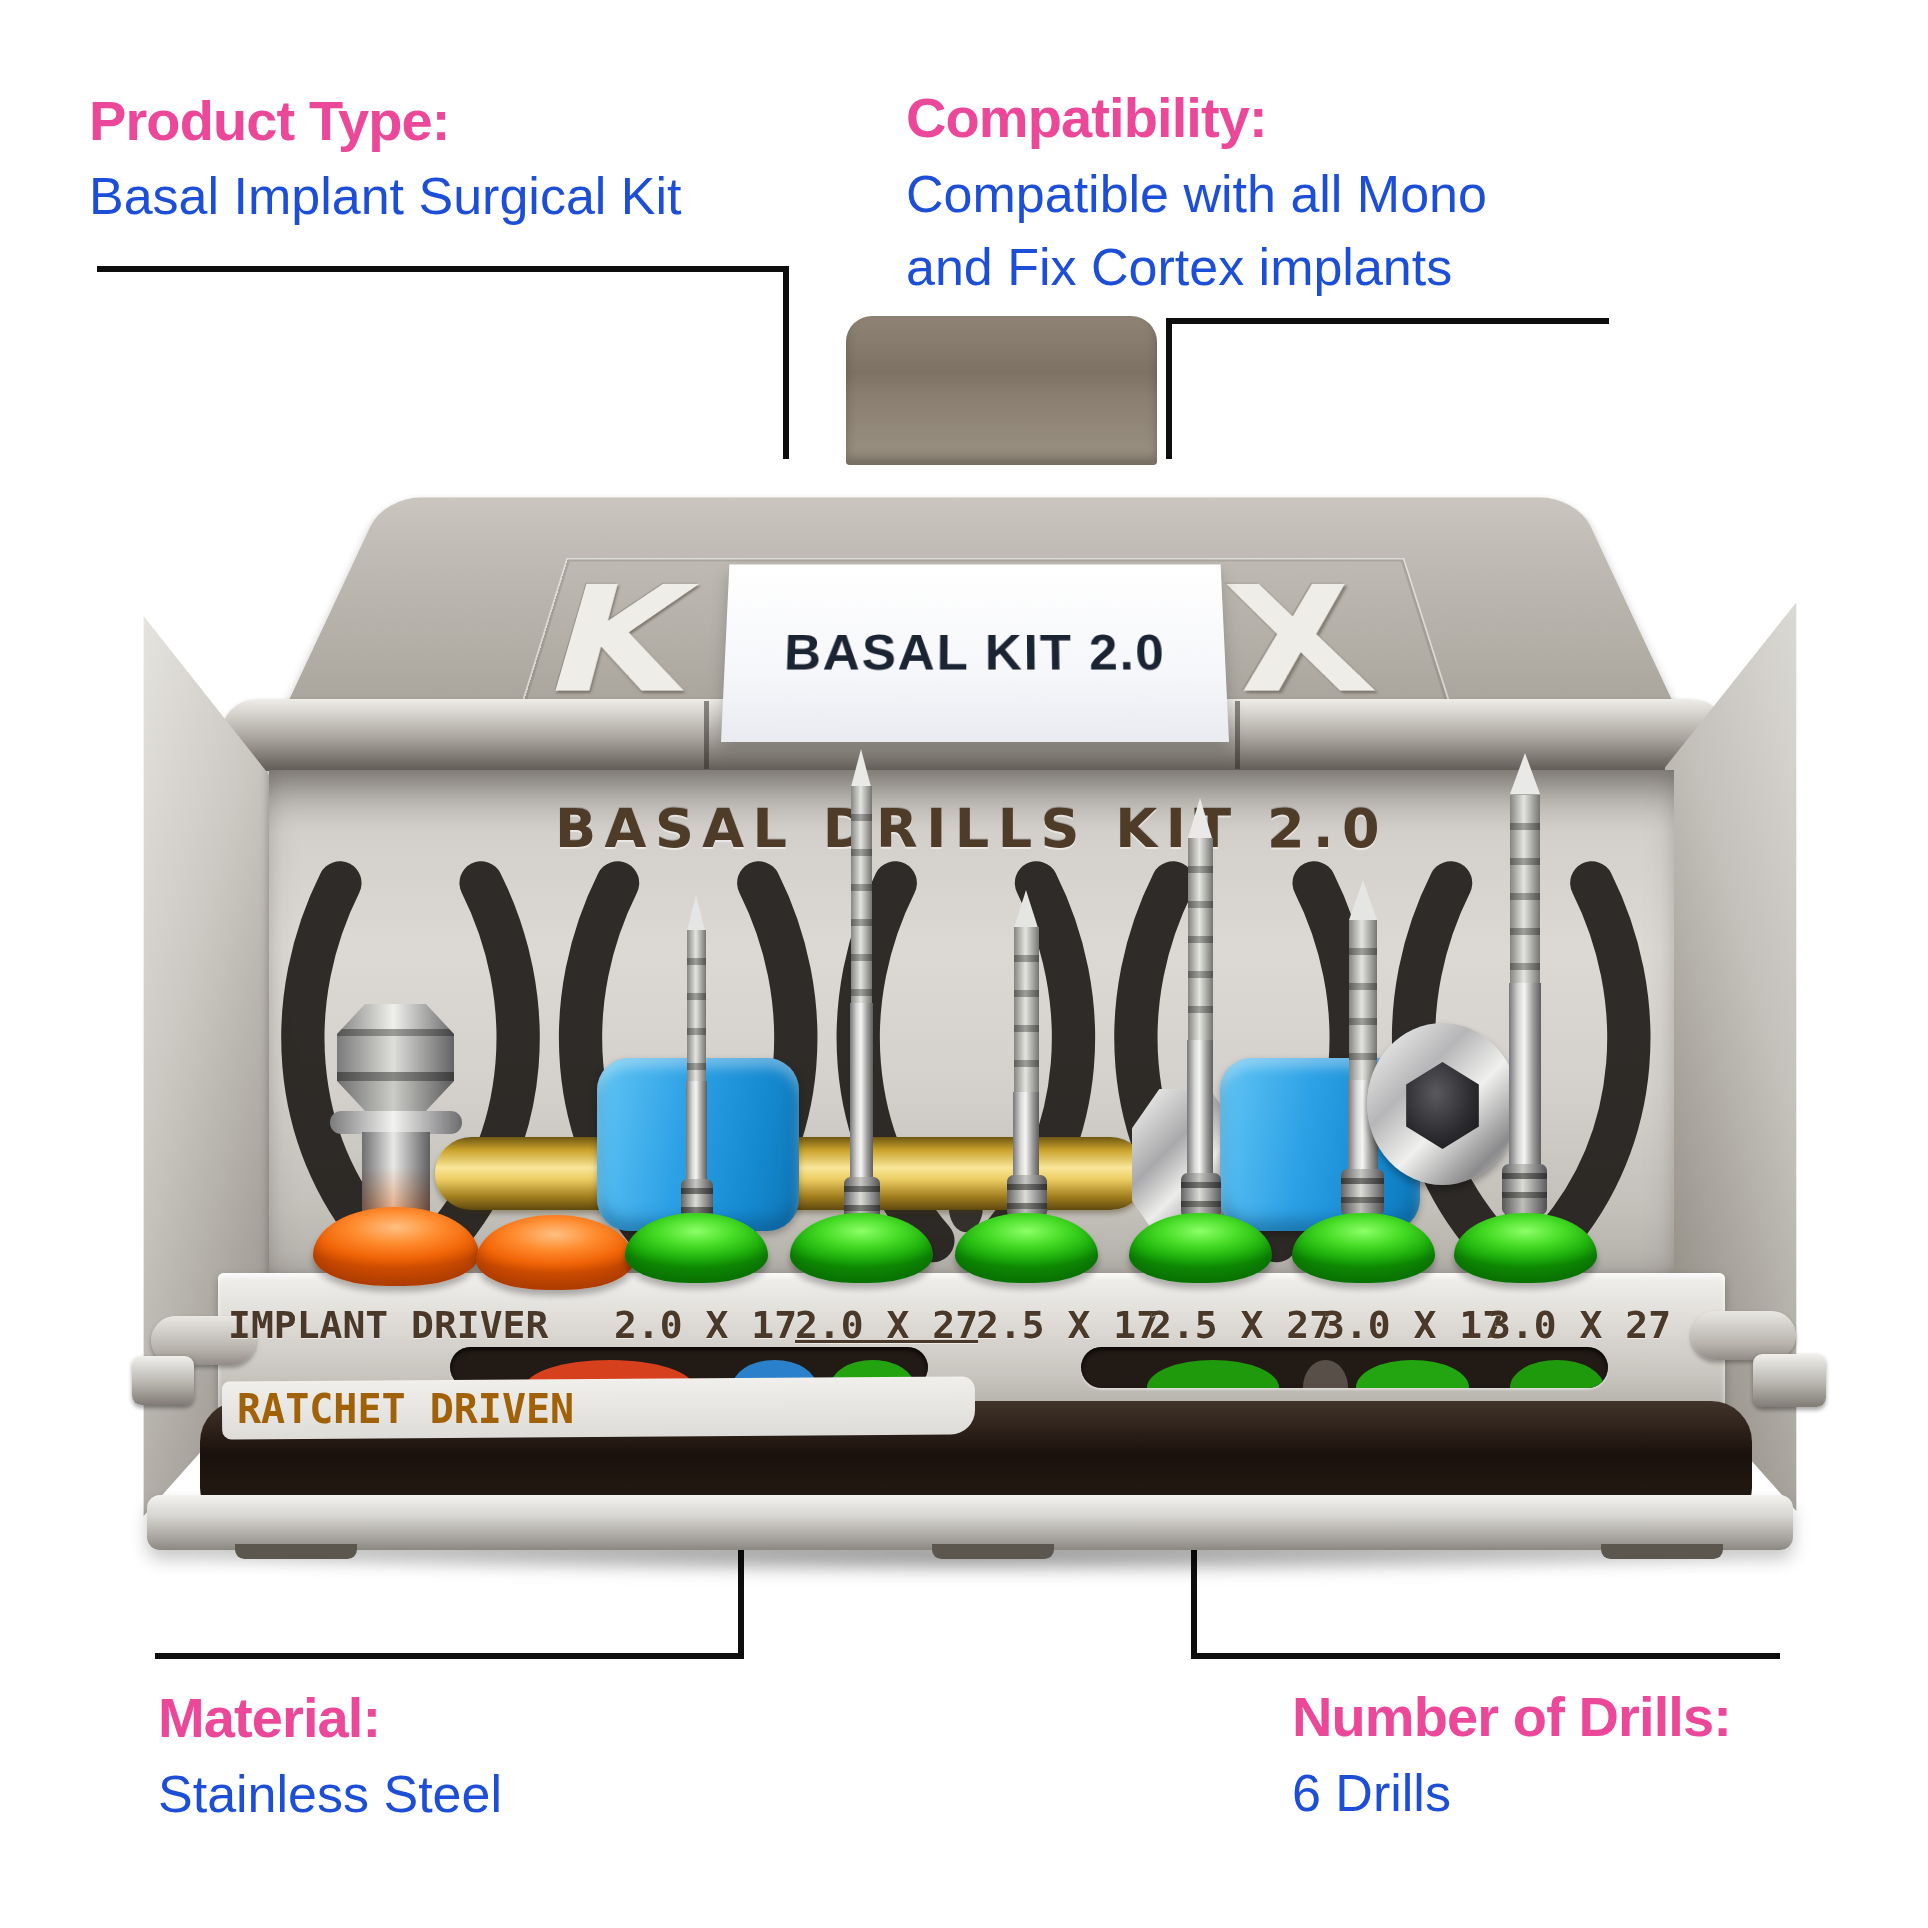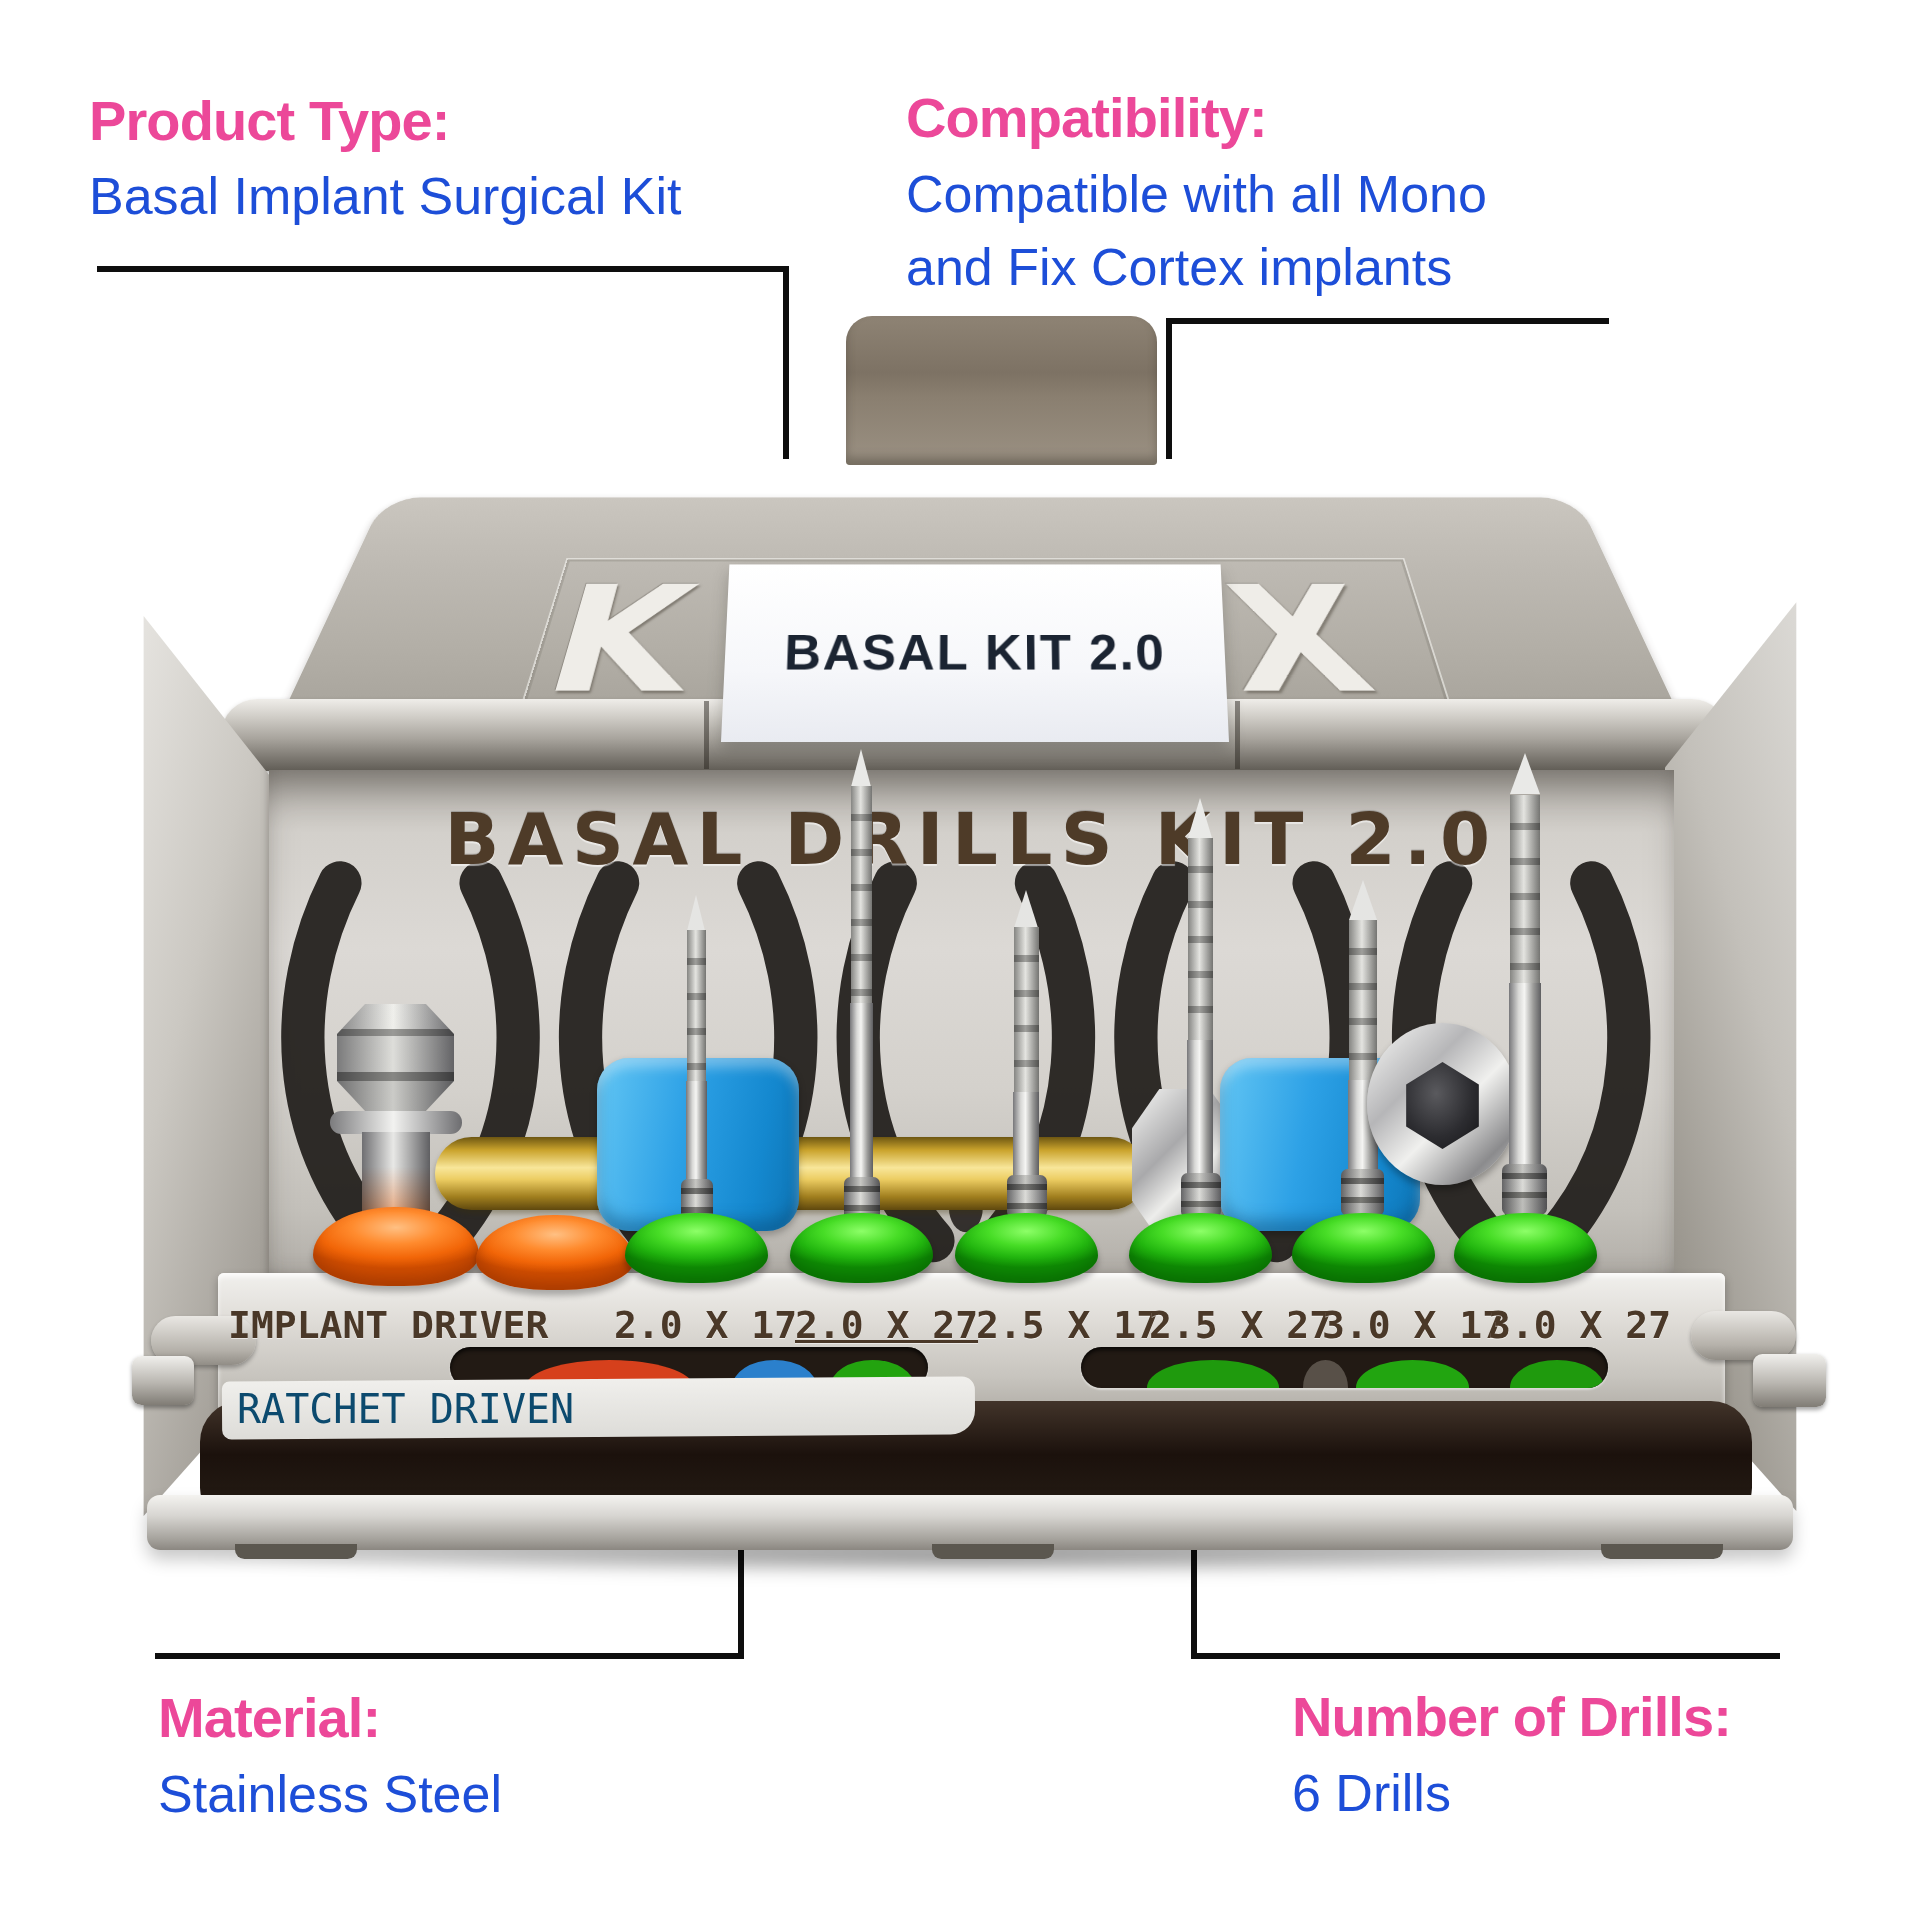--- a/index.html
+++ b/index.html
@@ -62,21 +62,21 @@
     clip-path:polygon(0 19%,98% 1%,98% 100%,0 84%);
   }
   
   #back-plate{
     position:absolute;left:269px;top:770px;width:1405px;height:513px;
     background:linear-gradient(180deg,#b9b5af 0%,#d3d0cb 12%,#dcd9d5 35%,#d4d1cc 62%,#c3c0ba 86%,#b0aca6 100%);
     box-shadow:inset 0 30px 40px -17px rgba(38,33,27,.5), inset 0 -17px 24.5px -13px rgba(38,33,27,.3);
   }
   #engraved-title{
     position:absolute;left:269px;top:797px;width:1405px;text-align:center;
-    font-family:"DejaVu Sans",sans-serif;font-weight:bold;font-size:72px;letter-spacing:8.5px;
+    font-family:"DejaVu Sans",sans-serif;font-weight:bold;font-size:54px;letter-spacing:8.5px;
     color:#4e3b28;text-shadow:0 1.9px 0.9px rgba(255,255,255,.55), 0 -0.9px 0.9px rgba(0,0,0,.2);
     white-space:nowrap;
   }
   
   #rail{
     position:absolute;left:218px;top:1273px;width:1507px;height:168px;
     background:linear-gradient(180deg,#f1f0ed 0%,#dedbd6 30%,#c7c4be 62%,#a8a49d 92%);
     box-shadow:inset 0 3.8px 5.6px rgba(255,255,255,.75), 0 4.7px 8.5px rgba(0,0,0,.25);
     border-radius:5.6px;
   }
@@ -95,21 +95,21 @@
     box-shadow:0 1.9px 1.9px rgba(255,255,255,.45), inset 0 2.8px 4.7px rgba(0,0,0,.8);
   }
   .blob{position:absolute;top:13px;height:55px;border-radius:50%;}
   #sticker{
     position:absolute;left:222px;top:1379px;width:753px;height:58px;
     background:linear-gradient(180deg,#f0efec,#dddcd8);
     border-radius:7.5px 13px 24.5px 9.4px;transform:rotate(-.4deg);
   }
   #ratchet-label{
     position:absolute;left:237px;top:1386px;font-family:"DejaVu Sans Mono","Liberation Mono",monospace;
-    font-weight:normal;font-size:40px;color:#0c4a6e;white-space:nowrap;
+    font-weight:bold;font-size:40px;color:#a16207;white-space:nowrap;
   }
   #dark-band{
     position:absolute;left:200px;top:1401px;width:1552px;height:119px;
     background:linear-gradient(180deg,#42342a 0%,#1b110c 45%,#231a13 82%,#382d24 100%);
     border-radius:41px 41px 32px 32px;
   }
   #bottom-lip{
     position:absolute;left:147px;top:1495px;width:1646px;height:55px;border-radius:13px;
     background:linear-gradient(180deg,#f4f3f0 0%,#d7d5d1 38%,#a3a09a 82%,#8b8781 100%);
     box-shadow:0 9.4px 17px rgba(0,0,0,.22);

